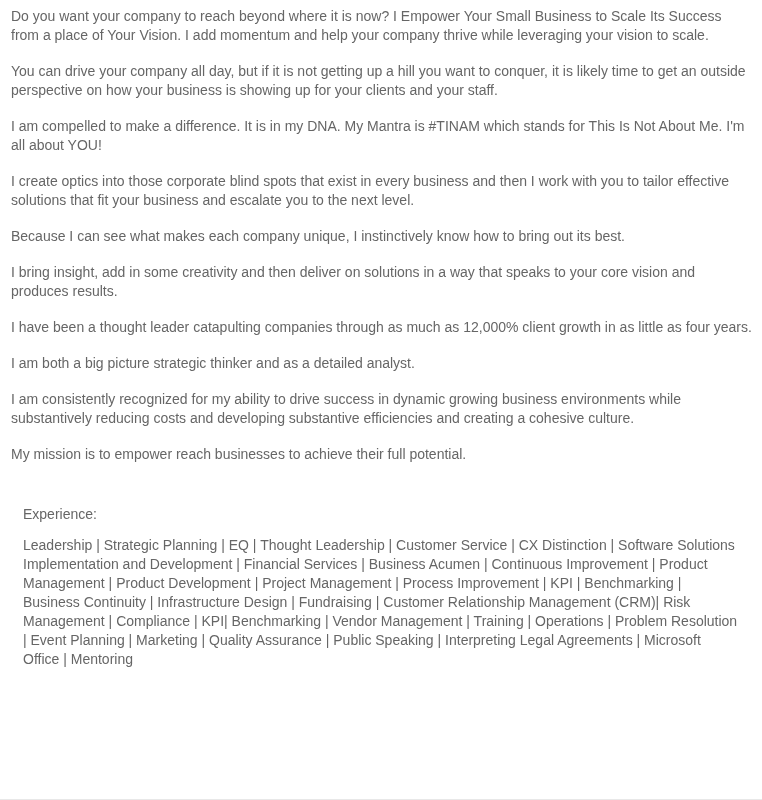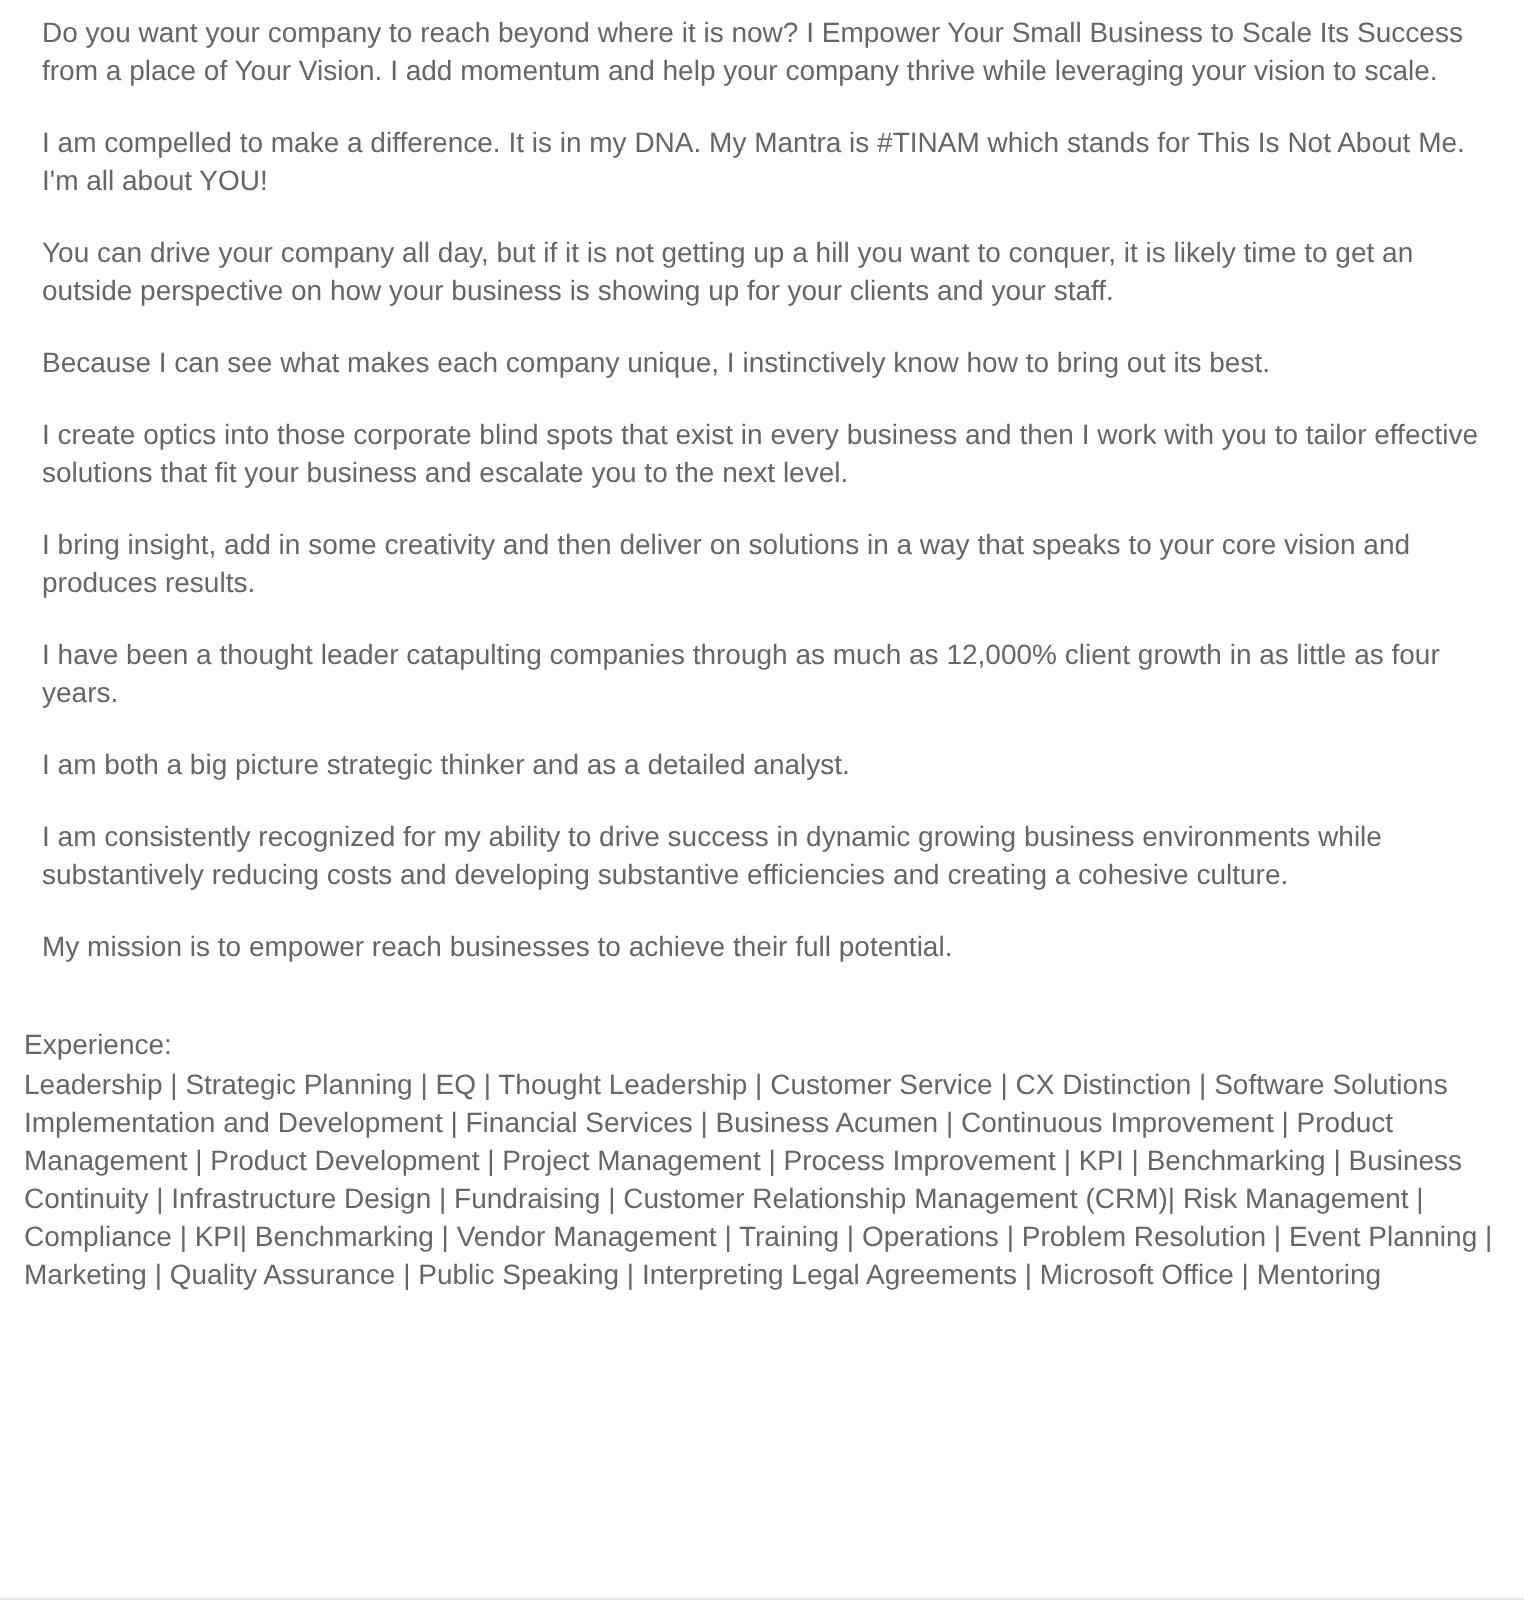--- a/index.html
+++ b/index.html
@@ -13,38 +13,38 @@
     min-height: 800px;
     padding: 7px 10px 4px 11px;
     font-family: "Liberation Sans", "DejaVu Sans", sans-serif;
     font-size: 14px;
     line-height: 19px;
     color: #666666;
     border-bottom: 1px solid #e8e8e8;
     overflow: hidden;
   }
   .about-section p {
-    margin: 0 0 17px 10px;
+    margin: 0 0 17px 0;
   }
   .experience-block {
     padding-top: 12px;
   }
   .experience-block p {
-    margin: 1px;
+    margin: 12px;
   }
 </style>
 </head>
 <body>
 
 <div class="about-section">
   <p>Do you want your company to reach beyond where it is now? I Empower Your Small Business to Scale Its Success from a place of Your Vision. I add momentum and help your company thrive while leveraging your vision to scale.</p>
+  <p>You can drive your company all day, but if it is not getting up a hill you want to conquer, it is likely time to get an outside perspective on how your business is showing up for your clients and your staff.</p>
   <p>I am compelled to make a difference. It is in my DNA. My Mantra is #TINAM which stands for This Is Not About Me. I'm all about YOU!</p>
-  <p>You can drive your company all day, but if it is not getting up a hill you want to conquer, it is likely time to get an outside perspective on how your business is showing up for your clients and your staff.</p>
+  <p>I create optics into those corporate blind spots that exist in every business and then I work with you to tailor effective solutions that fit your business and escalate you to the next level.</p>
   <p>Because I can see what makes each company unique, I instinctively know how to bring out its best.</p>
-  <p>I create optics into those corporate blind spots that exist in every business and then I work with you to tailor effective solutions that fit your business and escalate you to the next level.</p>
   <p>I bring insight, add in some creativity and then deliver on solutions in a way that speaks to your core vision and produces results.</p>
   <p>I have been a thought leader catapulting companies through as much as 12,000% client growth in as little as four years.</p>
   <p>I am both a big picture strategic thinker and as a detailed analyst.</p>
   <p>I am consistently recognized for my ability to drive success in dynamic growing business environments while substantively reducing costs and developing substantive efficiencies and creating a cohesive culture.</p>
   <p>My mission is to empower reach businesses to achieve their full potential.</p>
   <div class="experience-block">
     <p>Experience:</p>
     <p>Leadership | Strategic Planning | EQ | Thought Leadership | Customer Service | CX Distinction | Software Solutions Implementation and Development | Financial Services | Business Acumen | Continuous Improvement | Product Management | Product Development | Project Management | Process Improvement | KPI | Benchmarking | Business Continuity | Infrastructure Design | Fundraising | Customer Relationship Management (CRM)| Risk Management | Compliance | KPI| Benchmarking | Vendor Management | Training | Operations | Problem Resolution | Event Planning | Marketing | Quality Assurance | Public Speaking | Interpreting Legal Agreements | Microsoft Office | Mentoring</p>
   </div>
 </div>

